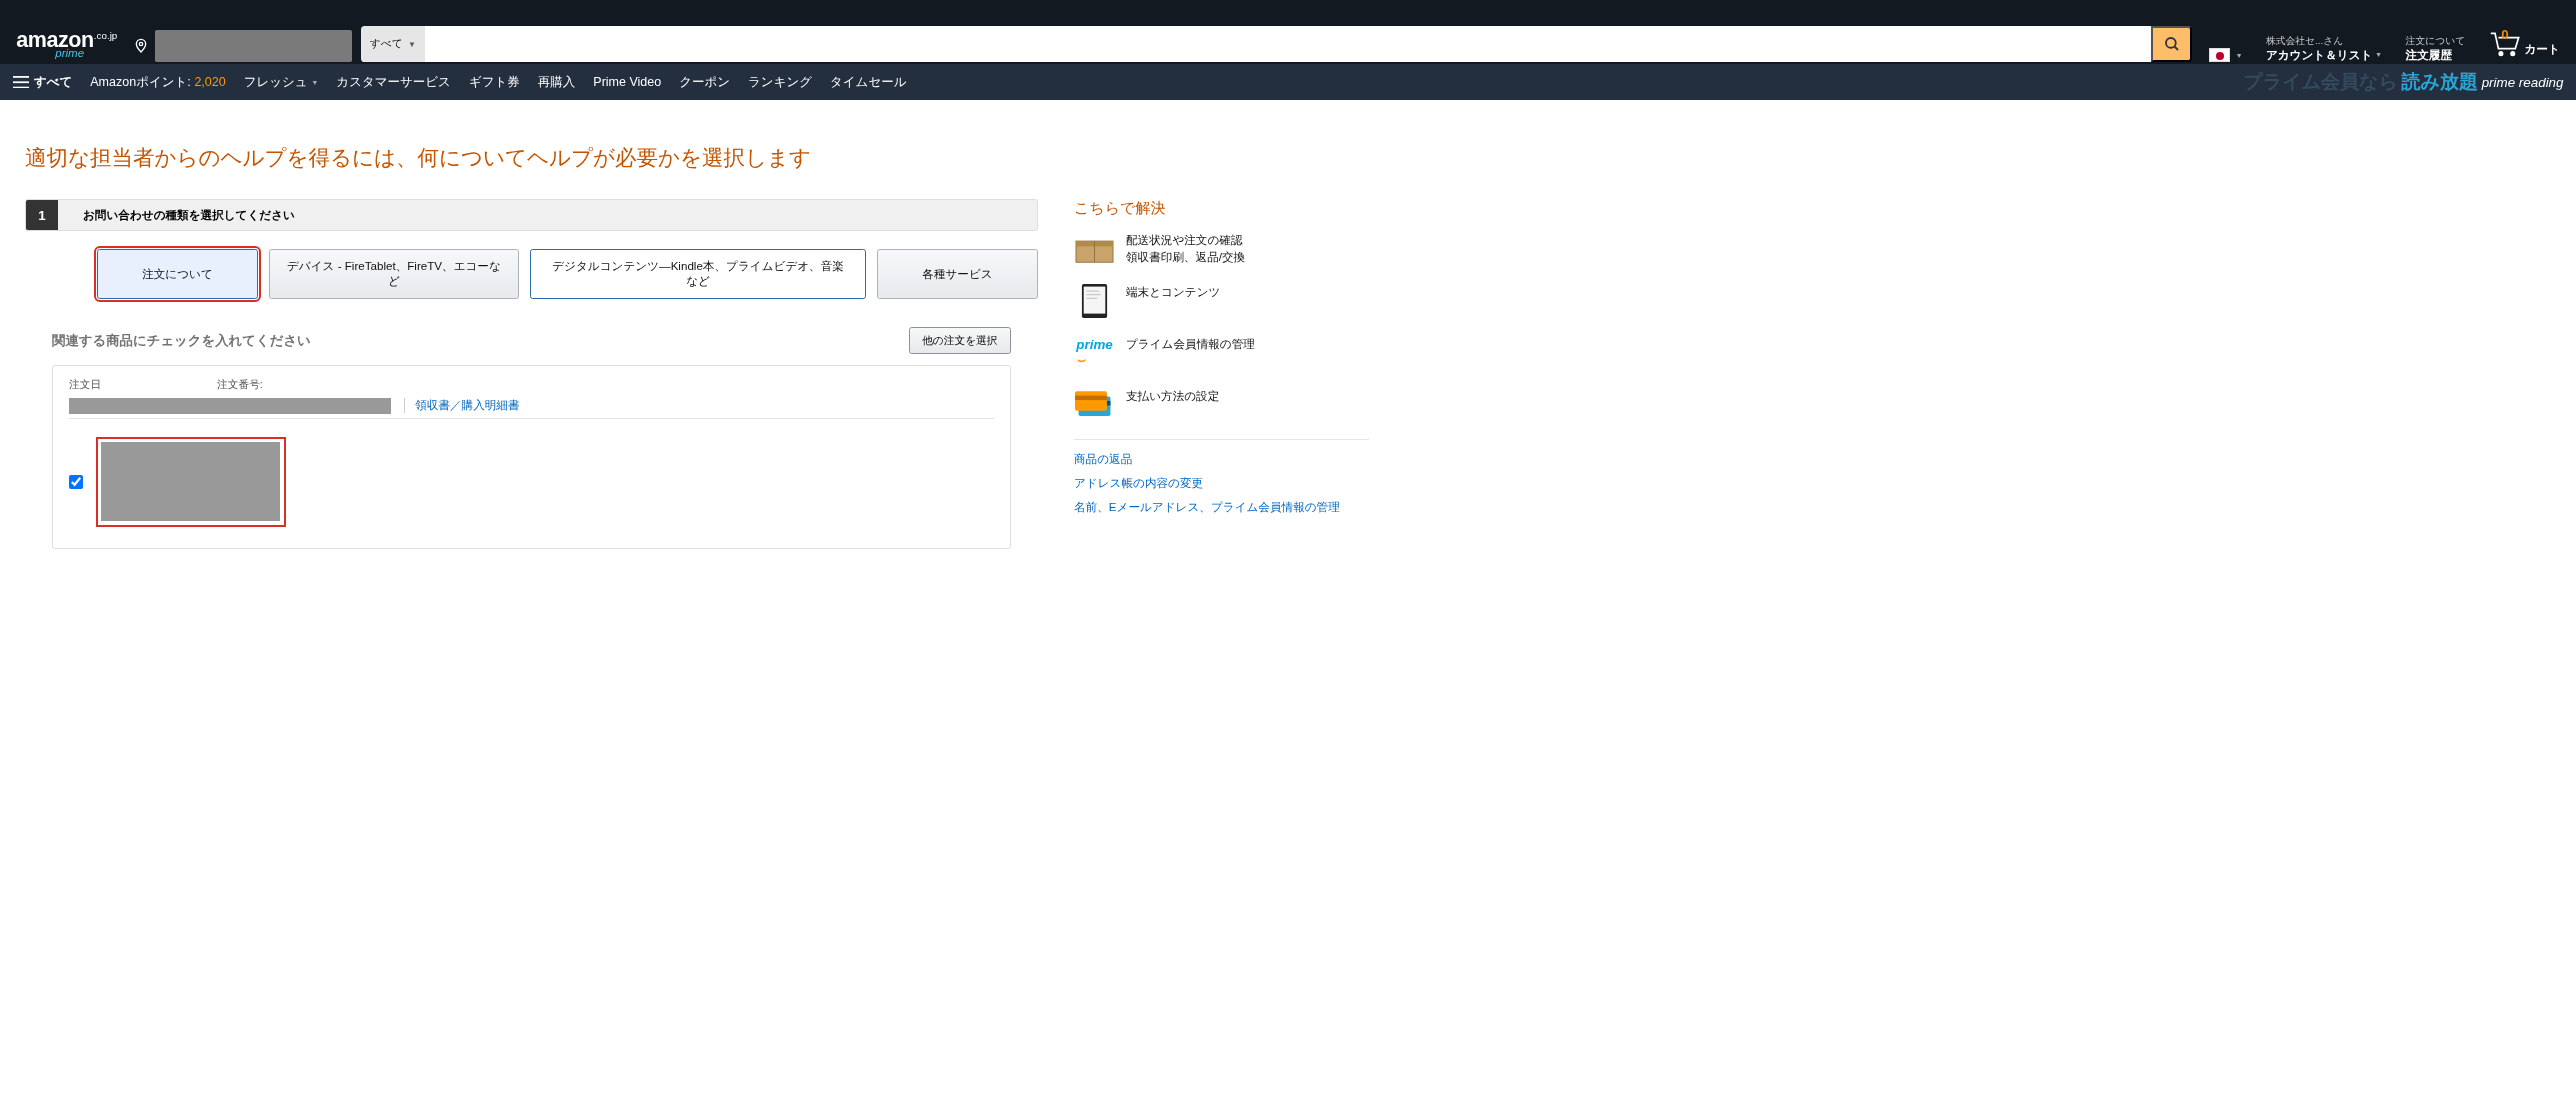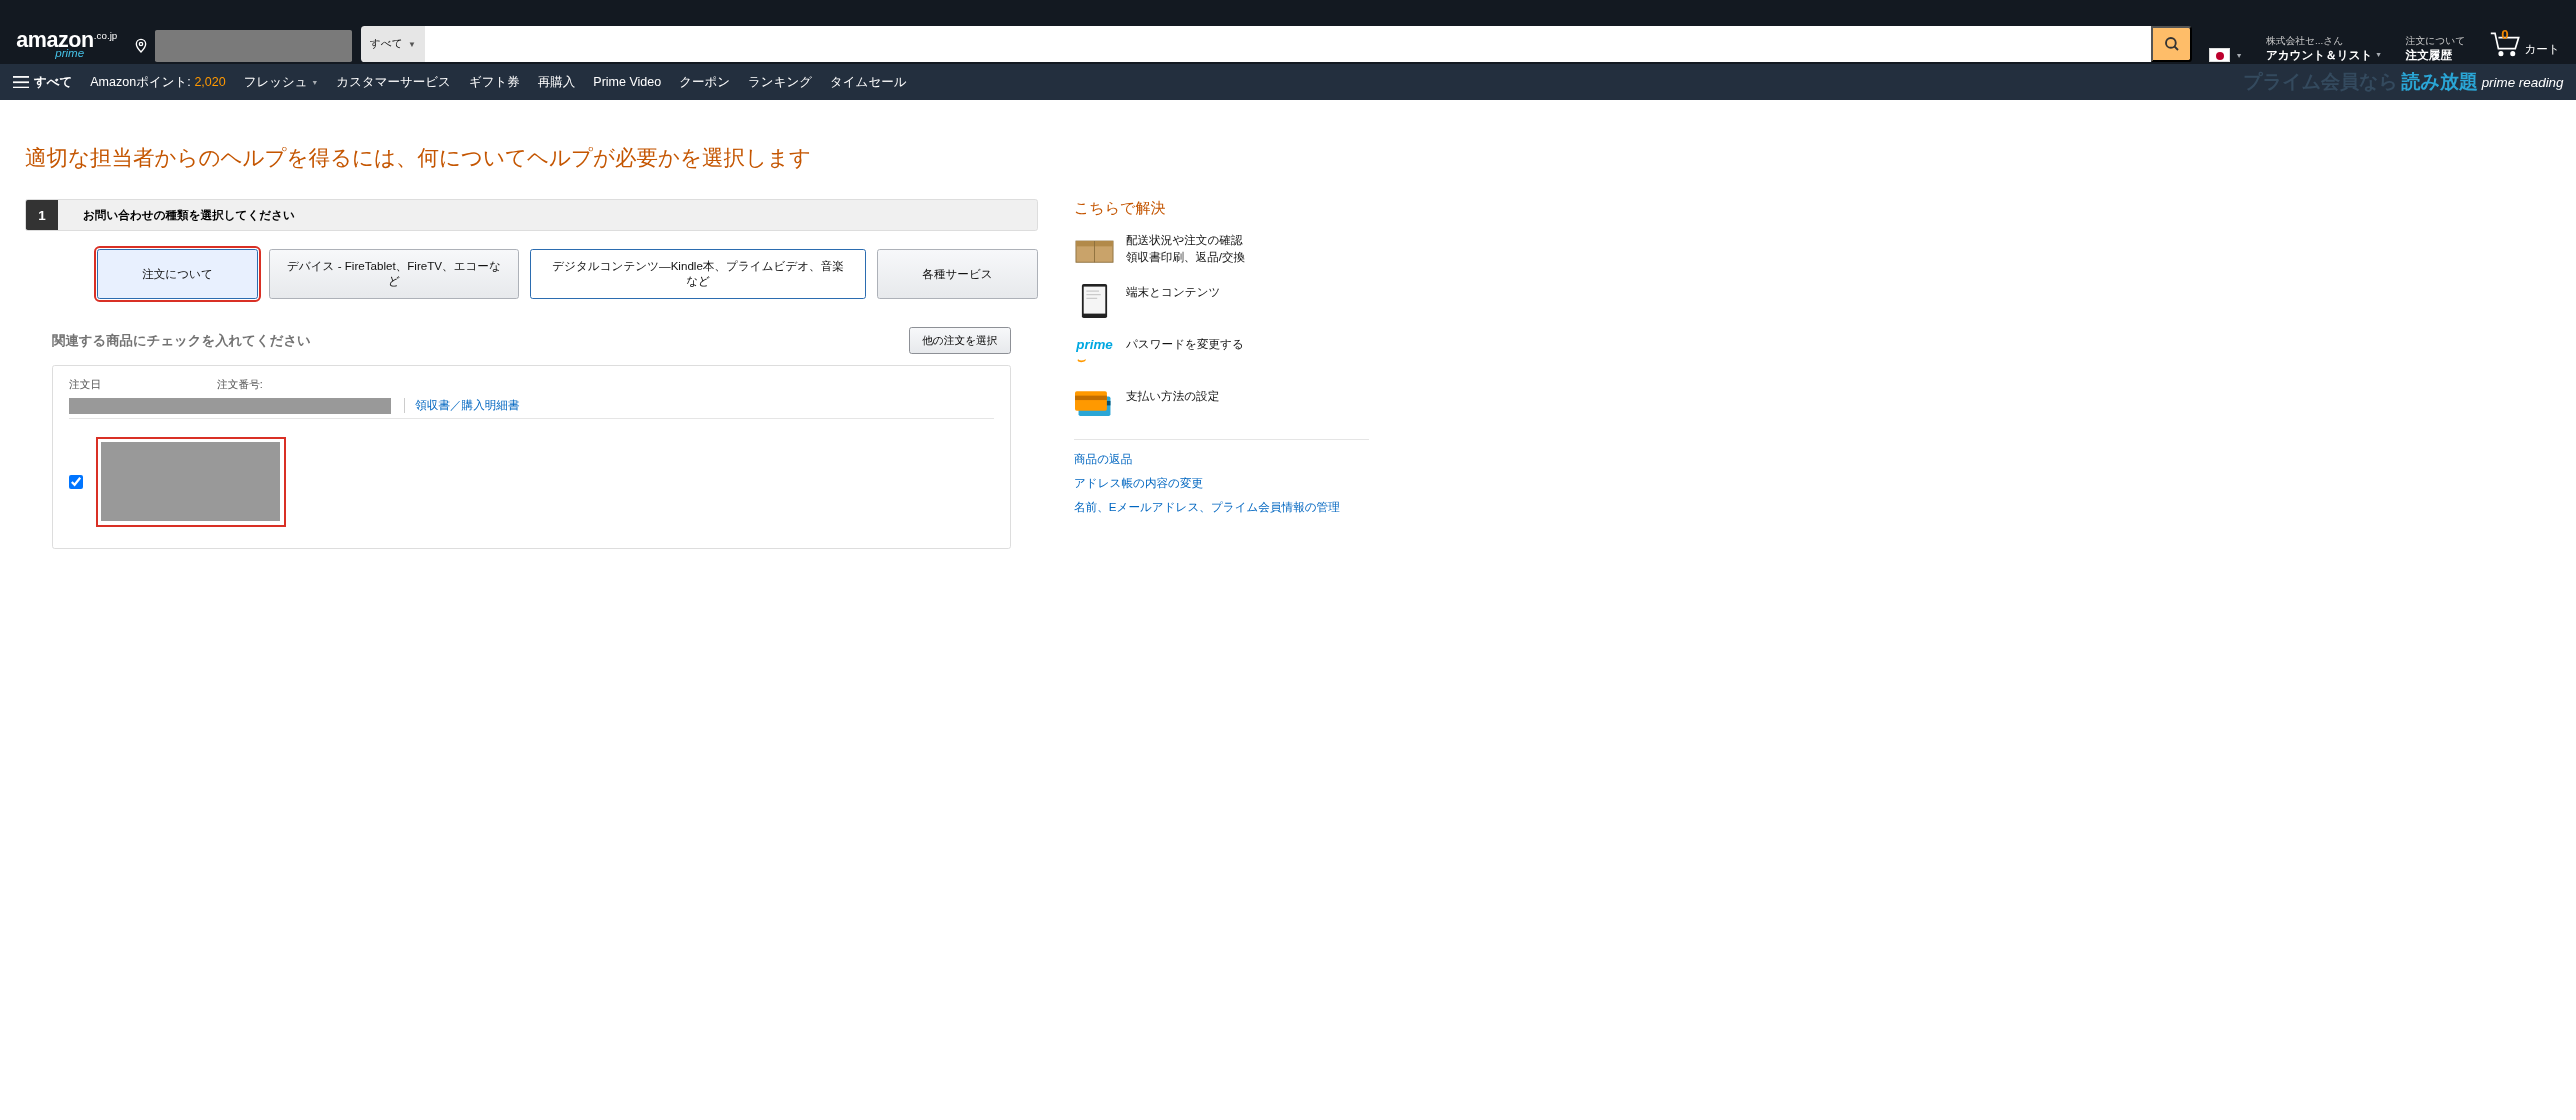--- a/index.html
+++ b/index.html
@@ -21,21 +21,21 @@
   .search-btn { width:41px; background:#febd69; display:flex; align-items:center; justify-content:center; border-radius:0 3.6px 3.6px 0; }
   .flag { display:flex; align-items:center; gap:5.4px; padding:0 7.2px;}
   .flag-img { width:21.5px; height:14.3px; background:#fff; position:relative; border:0.9px solid #ddd;}
   .flag-img::after{ content:""; position:absolute; width:8px; height:8px; background:#bc002d; border-radius:50%; top:2.7px; left:6.3px;}
   .acct, .orders, .cart { padding:0 7.2px; line-height:1.25;}
   .acct .l1, .orders .l1 { font-size:9.8px; color:#ccc; }
   .acct .l2, .orders .l2 { font-size:11.6px; font-weight:700; display:flex; align-items:center; gap:2.7px;}
   .cart { display:flex; align-items:flex-end; gap:1.8px;}
   .cart-icn { position:relative; }
   .cart-count { color:#f08804; font-weight:700; font-size:13.4px; position:absolute; top:-3.6px; left:12.5px;}
-  .cart-label { font-size:11.6px; font-weight:400; padding-bottom:5.4px;}
+  .cart-label { font-size:11.6px; font-weight:700; padding-bottom:5.4px;}
 
   
   .subnav { background:#232f3e; color:#fff; display:flex; align-items:center; padding:0 12.5px; height:36px; font-size:12.5px; gap:18px;}
   .subnav .burger { display:flex; align-items:center; gap:5.4px; font-weight:700;}
   .subnav a { color:#fff; text-decoration:none; display:flex; align-items:center; gap:3.6px;}
   .points-val { color:#ff9900; }
   .subnav-spacer { flex:1; }
   .prime-read { display:flex; align-items:center; gap:10.7px;}
   .prime-reading-label { font-size:13.4px; color:#fff; font-style:italic; }
   .yomi { color:#2aa6d6; }
@@ -247,21 +247,21 @@
               <line x1="6" y1="17" x2="18" y2="17" stroke="#bbb"></line>
             </svg>
         </span>
         <span class="help-txt">端末とコンテンツ</span>
       </a>
 
       <a class="help-item">
         <span class="help-icn">
           <span style="color:#00a8e1;font-weight:700;font-size:13.4px;font-style:italic;">prime<br><span style="color:#ff9900;">⌣</span></span>
         </span>
-        <span class="help-txt">パスワードを変更する</span>
+        <span class="help-txt">プライム会員情報の管理</span>
       </a>
 
       <a class="help-item">
         <span class="help-icn">
           <svg width="39" height="27" viewBox="0 0 44 30">
               <rect x="4" y="6" width="36" height="22" rx="2" fill="#2aa6d6"></rect>
               <rect x="4" y="11" width="36" height="5" fill="#08506e"></rect>
               <rect x="0" y="0" width="36" height="22" rx="2" fill="#ff9900"></rect>
               <rect x="0" y="5" width="36" height="5" fill="#c26e00"></rect>
             </svg>

